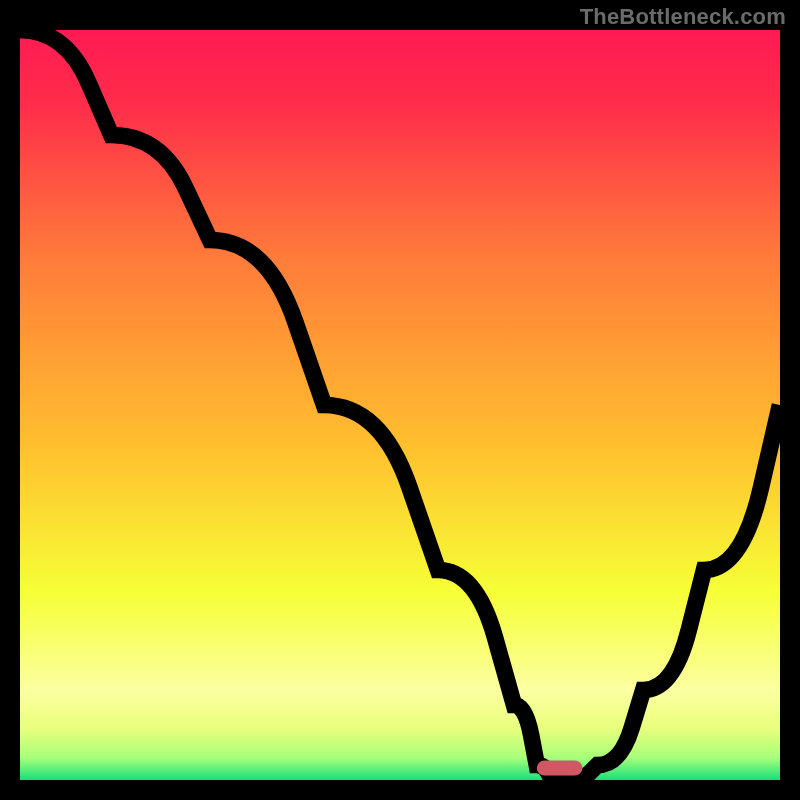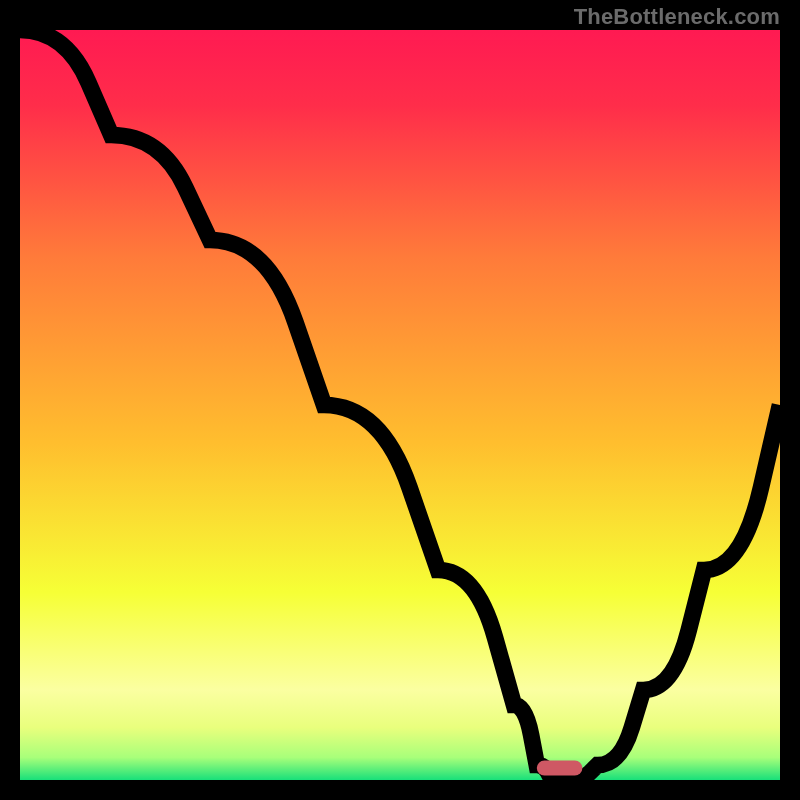--- a/index.html
+++ b/index.html
@@ -12,21 +12,21 @@
   }
   .frame {
     position: relative;
     width: 800px;
     height: 800px;
     background: #000;
   }
   .watermark {
     position: absolute;
     top: 4px;
-    right: 20px;
+    right: 14px;
     font-family: Arial, Helvetica, sans-serif;
     font-size: 22px;
     font-weight: 600;
     color: #6b6b6b;
     letter-spacing: 0.2px;
     user-select: none;
   }
   svg.plot {
     position: absolute;
     left: 20px;

